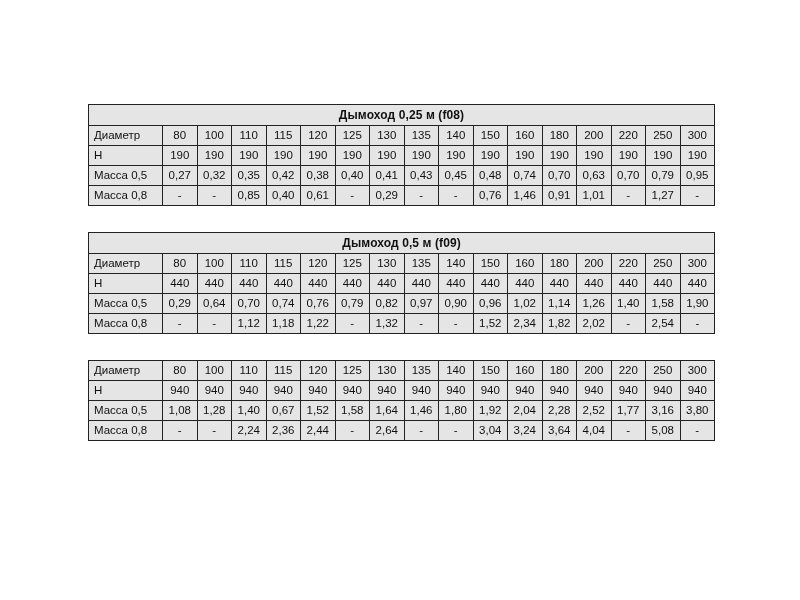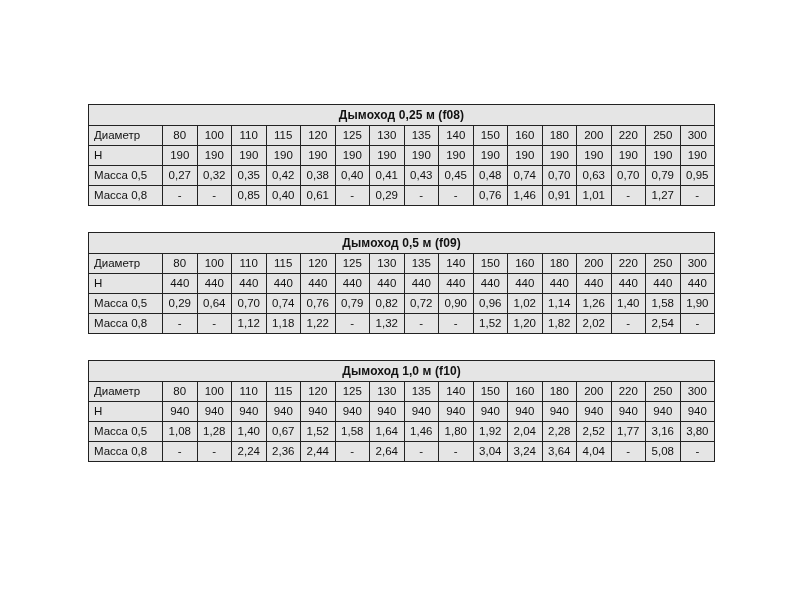--- a/index.html
+++ b/index.html
@@ -230,21 +230,21 @@
           </tr>
           <tr>
             <td class="rowlabel">Масса 0,5</td>
             <td>0,29</td>
             <td>0,64</td>
             <td>0,70</td>
             <td>0,74</td>
             <td>0,76</td>
             <td>0,79</td>
             <td>0,82</td>
-            <td>0,72</td>
+            <td>0,97</td>
             <td>0,90</td>
             <td>0,96</td>
             <td>1,02</td>
             <td>1,14</td>
             <td>1,26</td>
             <td>1,40</td>
             <td>1,58</td>
             <td>1,90</td>
           </tr>
           <tr>
@@ -252,21 +252,21 @@
             <td>-</td>
             <td>-</td>
             <td>1,12</td>
             <td>1,18</td>
             <td>1,22</td>
             <td>-</td>
             <td>1,32</td>
             <td>-</td>
             <td>-</td>
             <td>1,52</td>
-            <td>1,20</td>
+            <td>2,34</td>
             <td>1,82</td>
             <td>2,02</td>
             <td>-</td>
             <td>2,54</td>
             <td>-</td>
           </tr>
         </tbody>
       </table>
       <table class="spec">
         <colgroup>
@@ -282,23 +282,20 @@
           <col class="dat">
           <col class="dat">
           <col class="dat">
           <col class="dat">
           <col class="dat">
           <col class="dat">
           <col class="dat">
           <col class="dat">
         </colgroup>
         <tbody>
-          <tr>
-            <td class="caption" colspan="17">Дымоход 1,0 м (f10)</td>
-          </tr>
           <tr>
             <td class="rowlabel">Диаметр</td>
             <td>80</td>
             <td>100</td>
             <td>110</td>
             <td>115</td>
             <td>120</td>
             <td>125</td>
             <td>130</td>
             <td>135</td>

